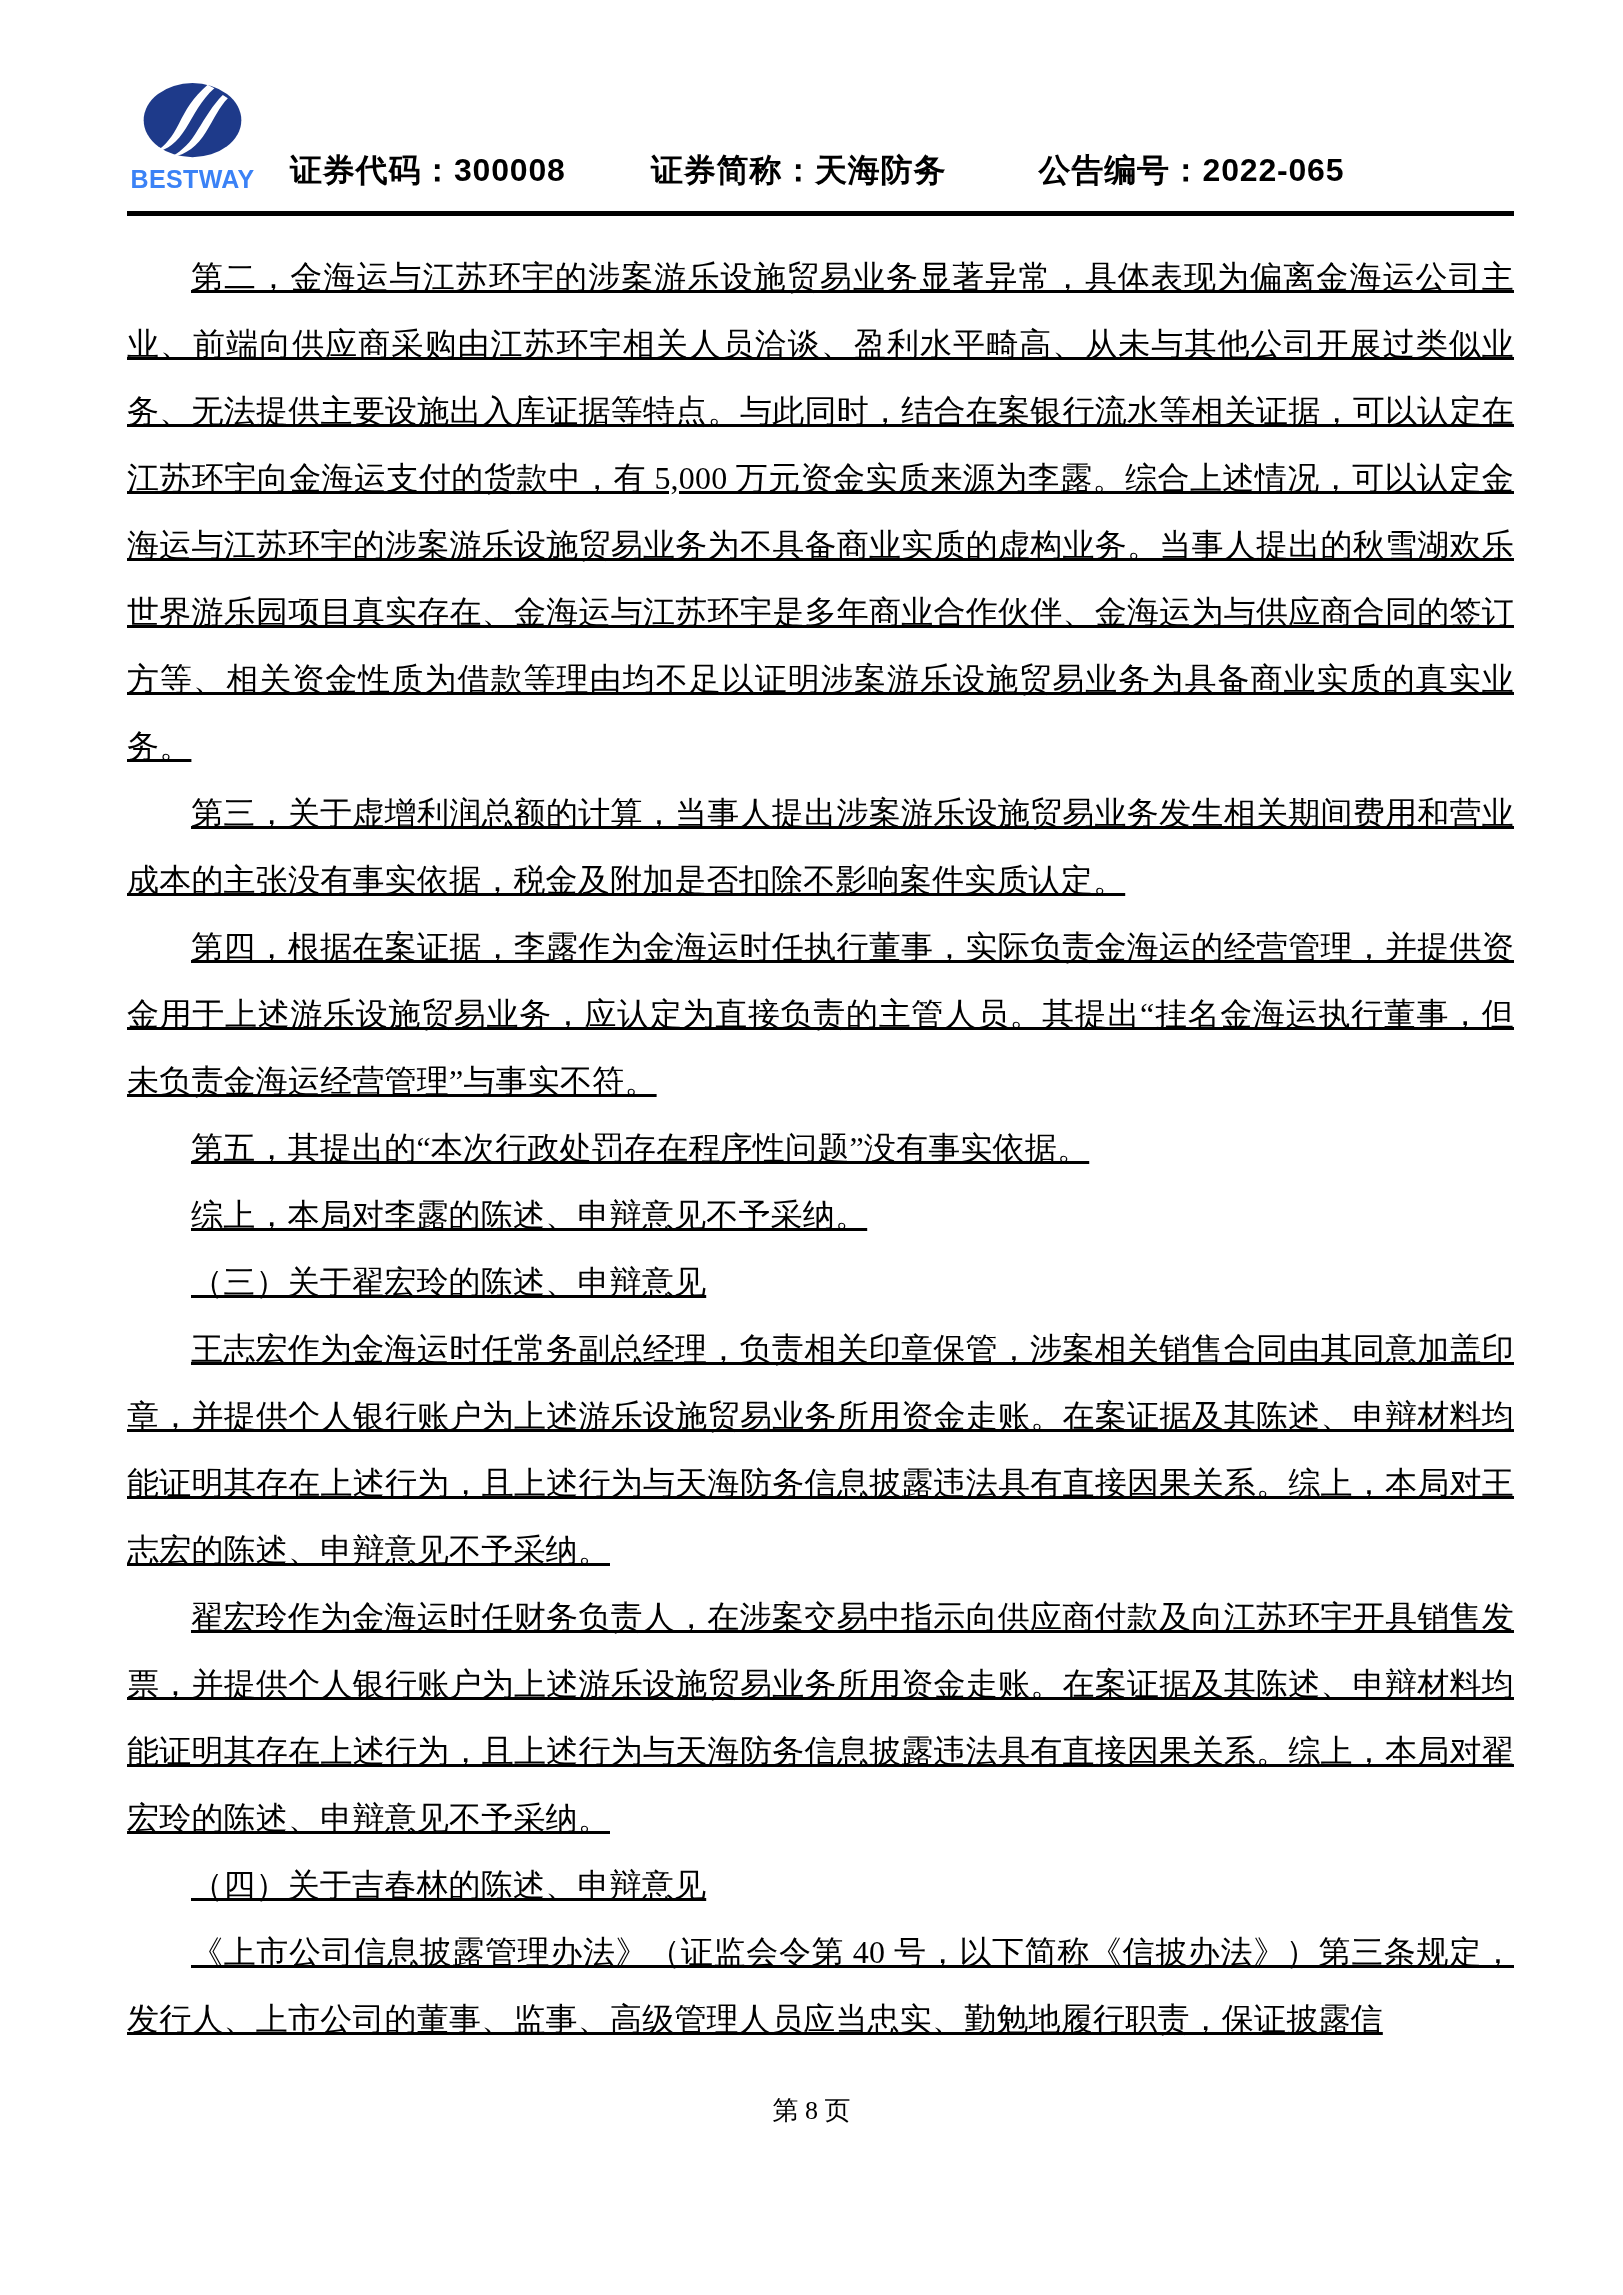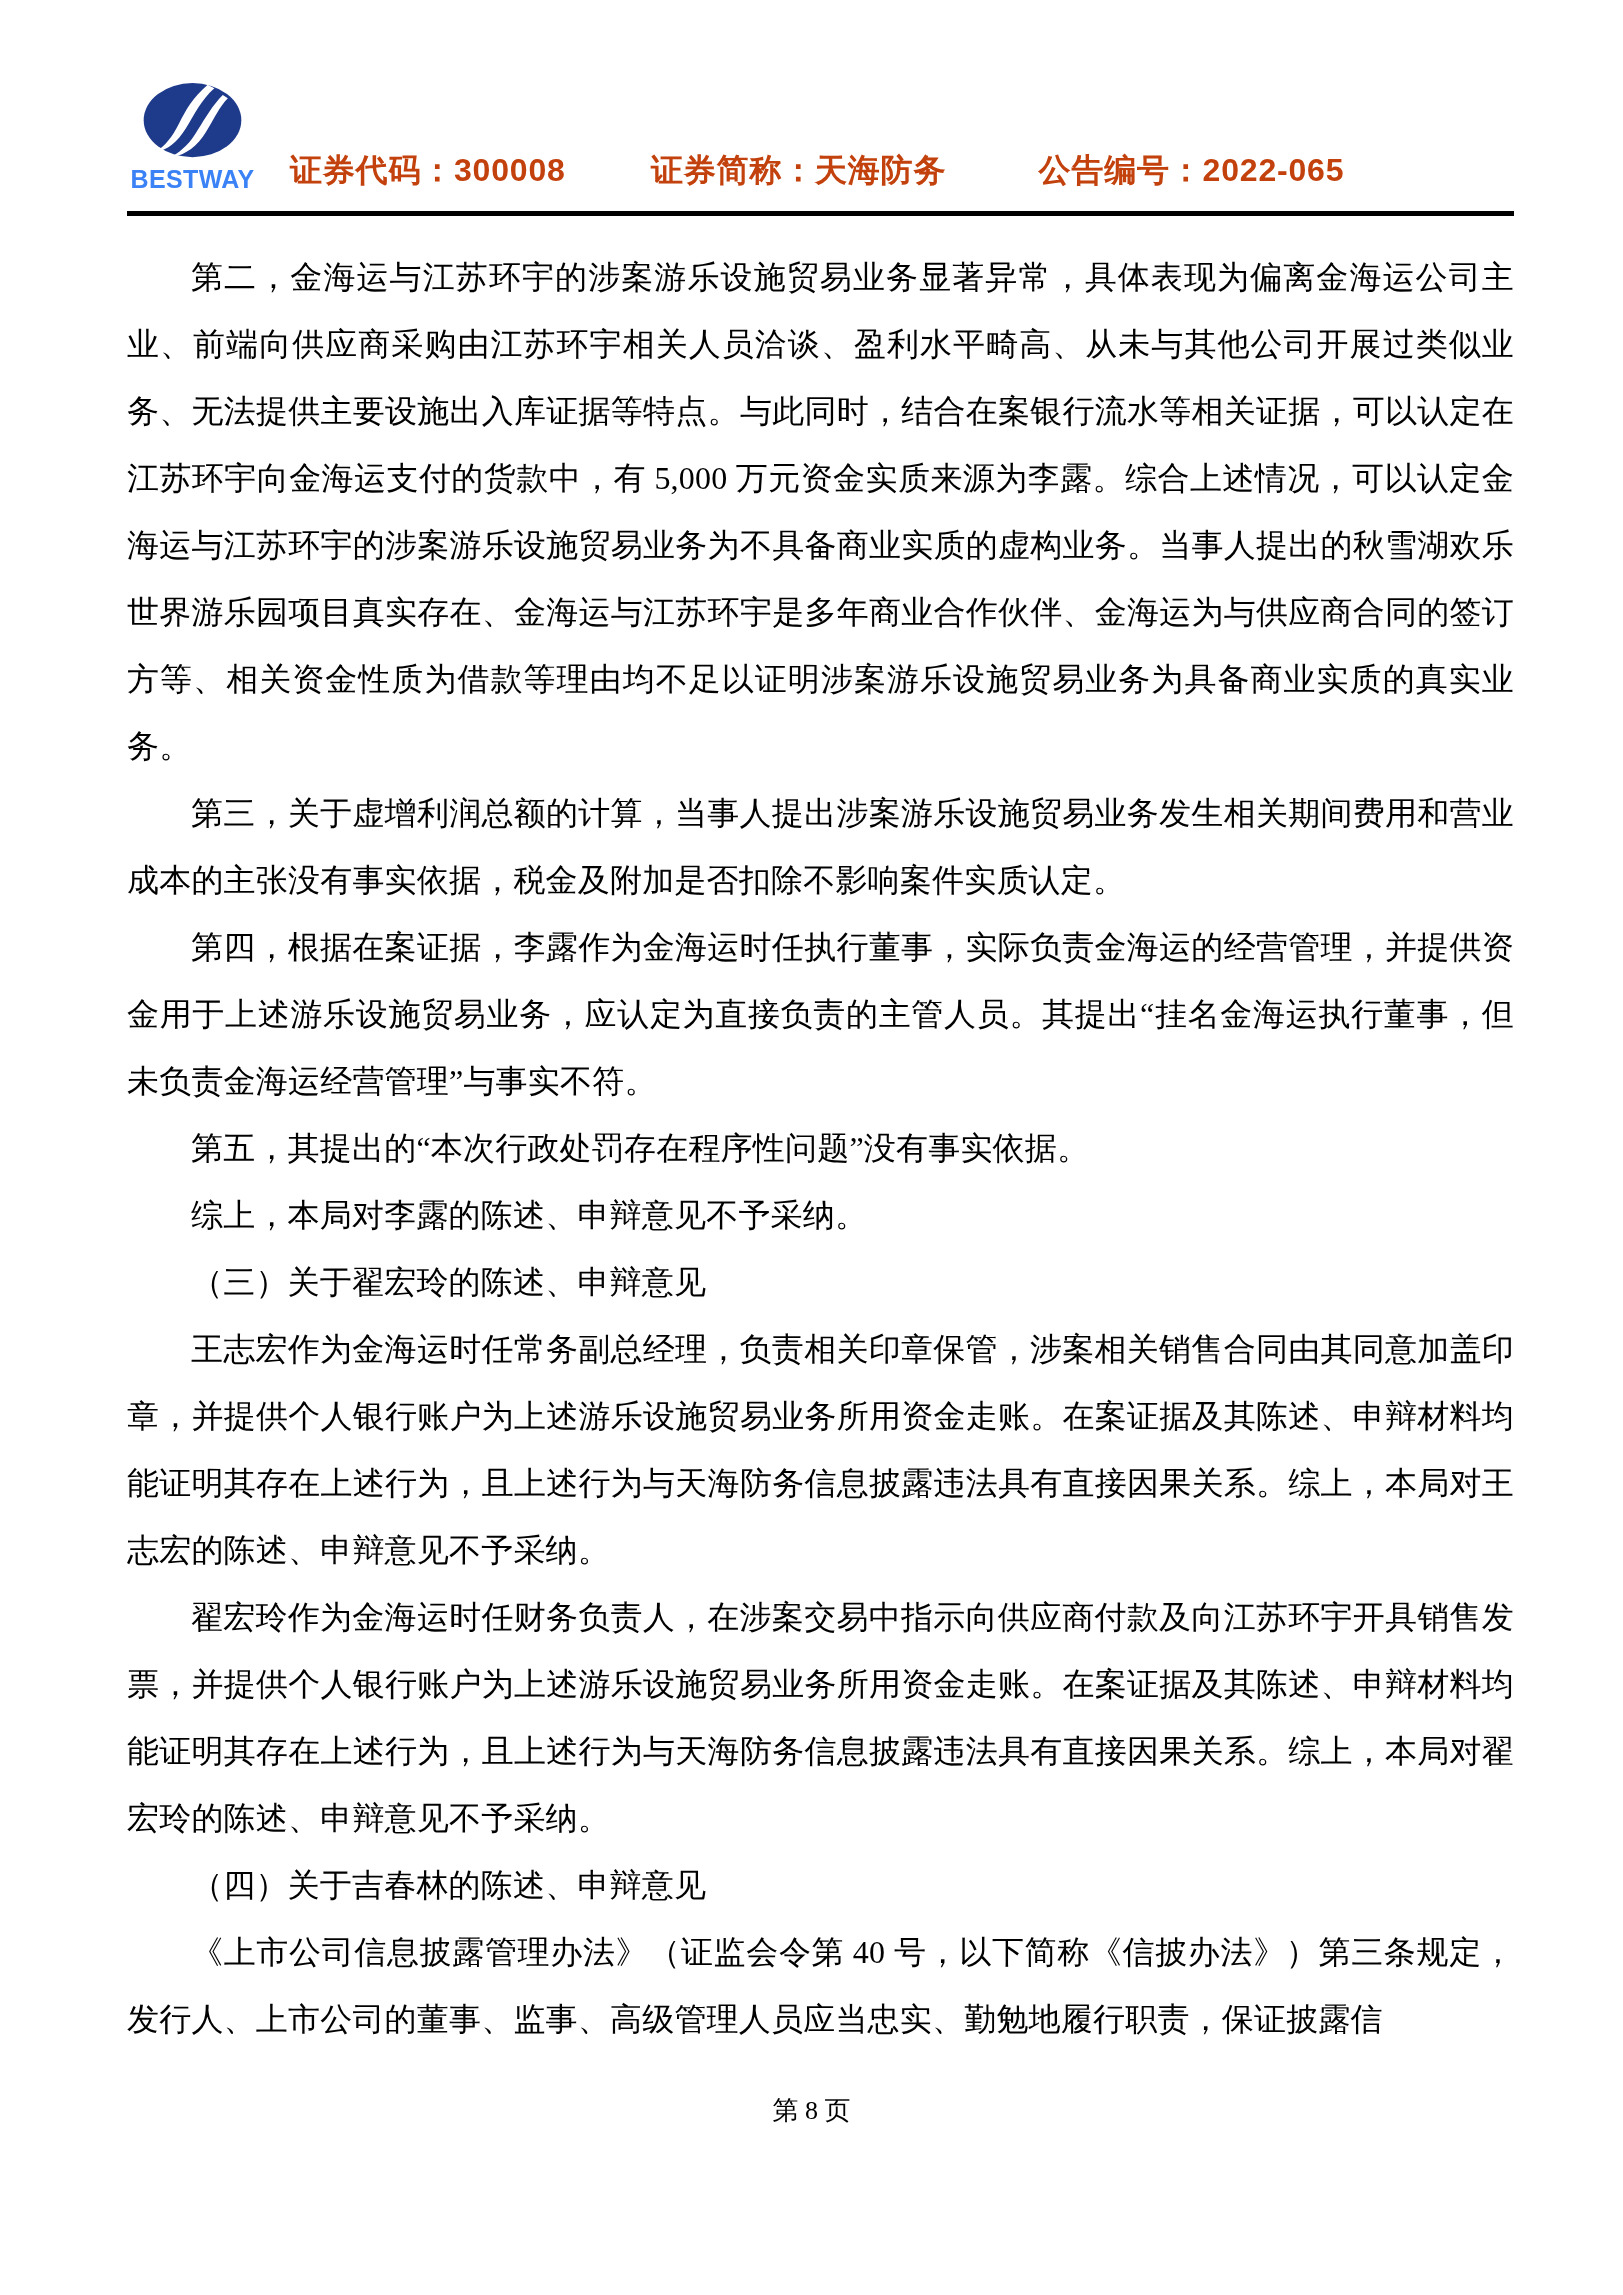--- a/index.html
+++ b/index.html
@@ -64,21 +64,21 @@
   .header-line {
     position: absolute;
     left: 163px;
     top: 78px;
     width: 1223px;
     white-space: nowrap;
     font-family: "Liberation Sans", "DejaVu Sans", sans-serif;
     font-weight: bold;
     font-size: 32px;
     letter-spacing: 0.8px;
-    color: #c2410c;
+    color: #000000;
     line-height: 1;
   }
   .header-line .seg { display: inline-block; }
   .gap-a { display: inline-block; width: 66px; }
   .gap-b { display: inline-block; width: 73px; }
 
   .header-rule {
     position: absolute;
     left: 0px;
     top: 135px;
@@ -100,20 +100,21 @@
     font-size: 32px;
     line-height: 67px;
     text-align: justify;
     text-align-last: left;
     text-justify: inter-ideograph;
     letter-spacing: 0.2px;
     word-break: break-all;
   }
   p.indent {
     text-indent: 64px;
+    text-decoration: underline;
   }
 
   
   .footer {
     position: absolute;
     left: 0;
     top: 2098px;
     width: 1623px;
     text-align: center;
     font-size: 26px;

